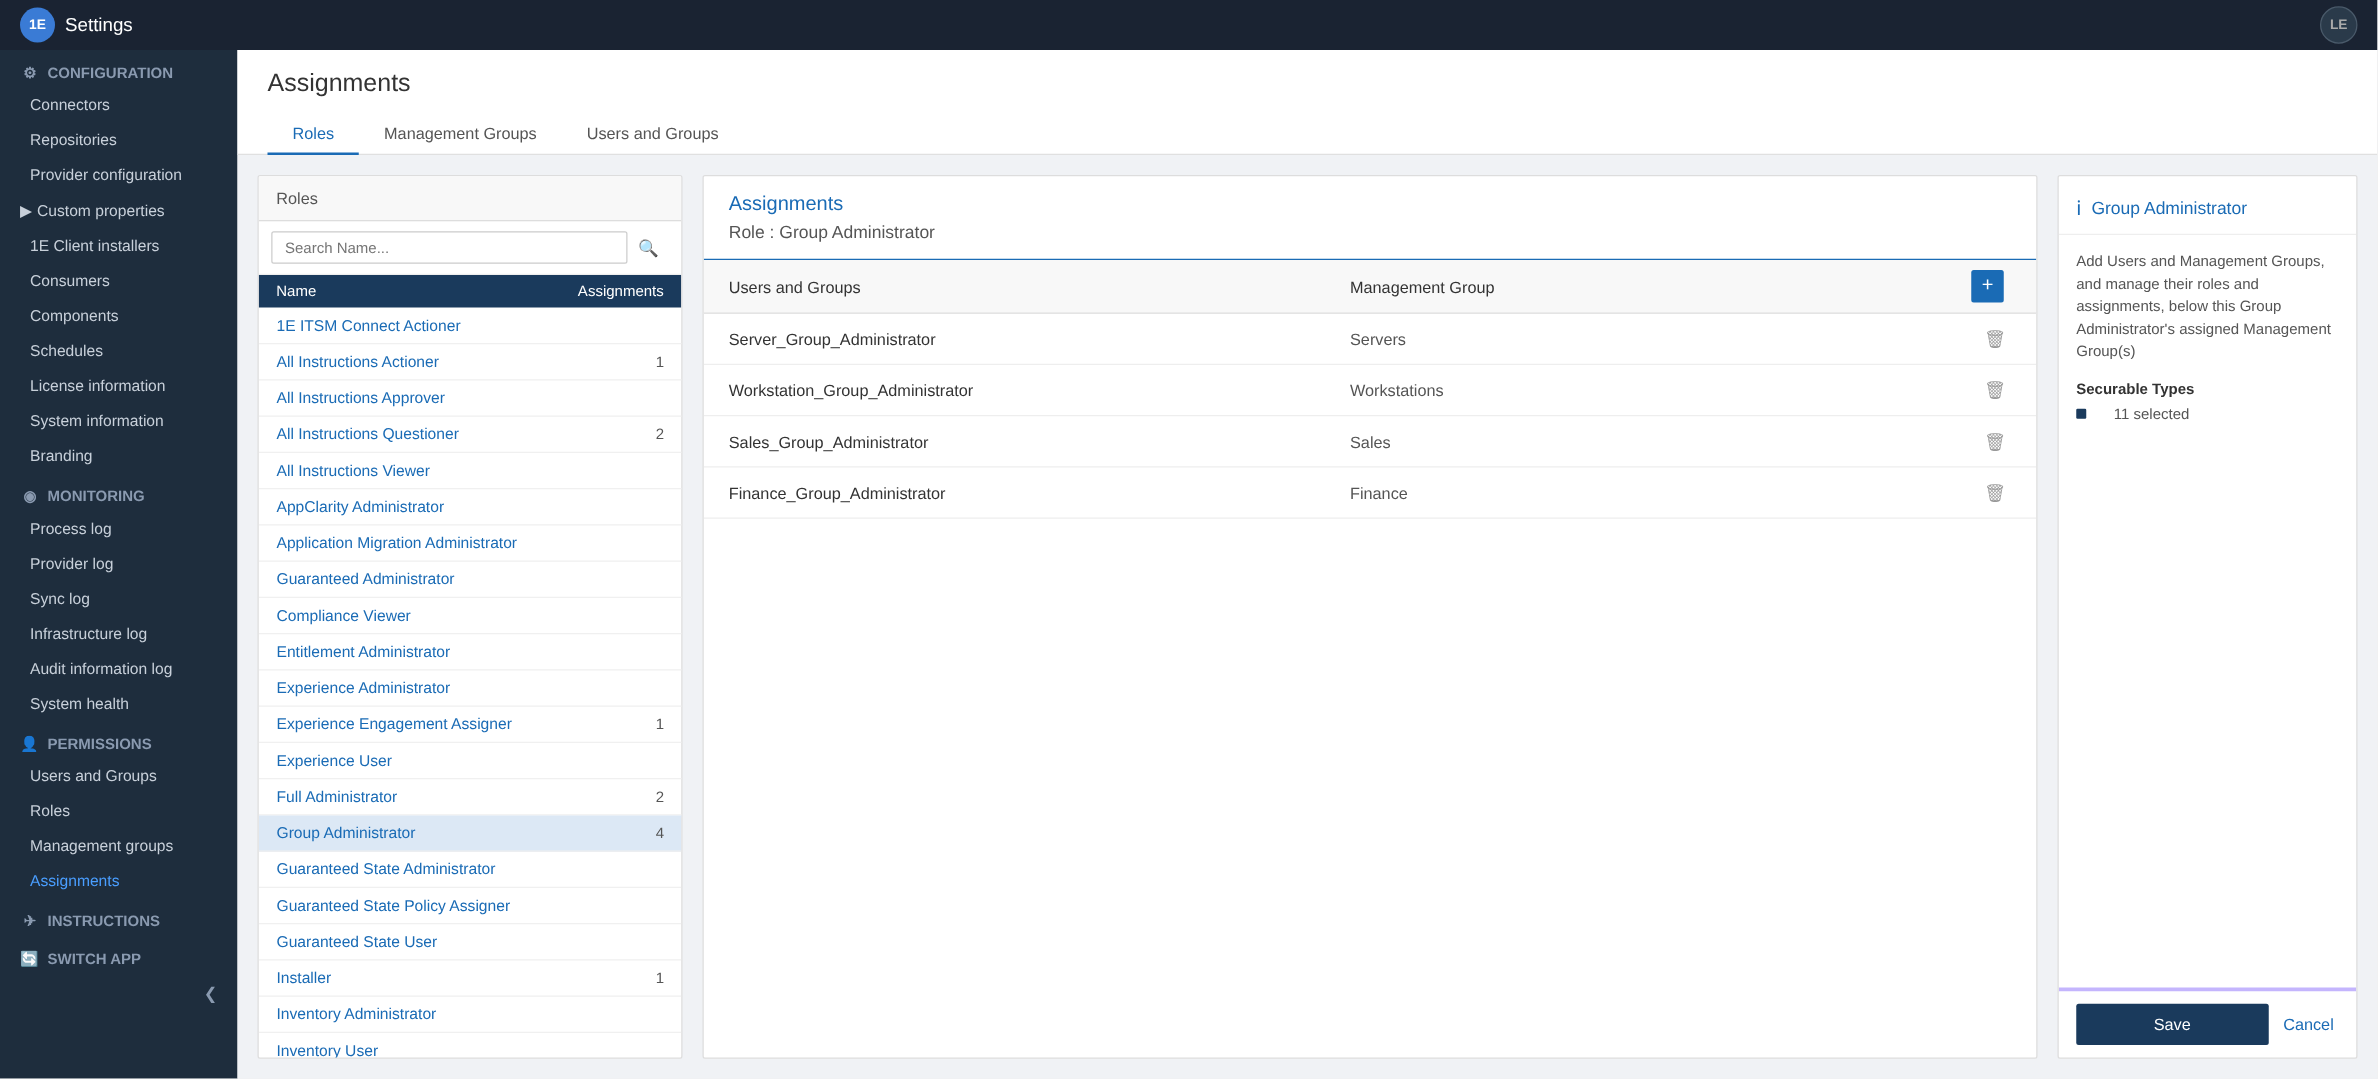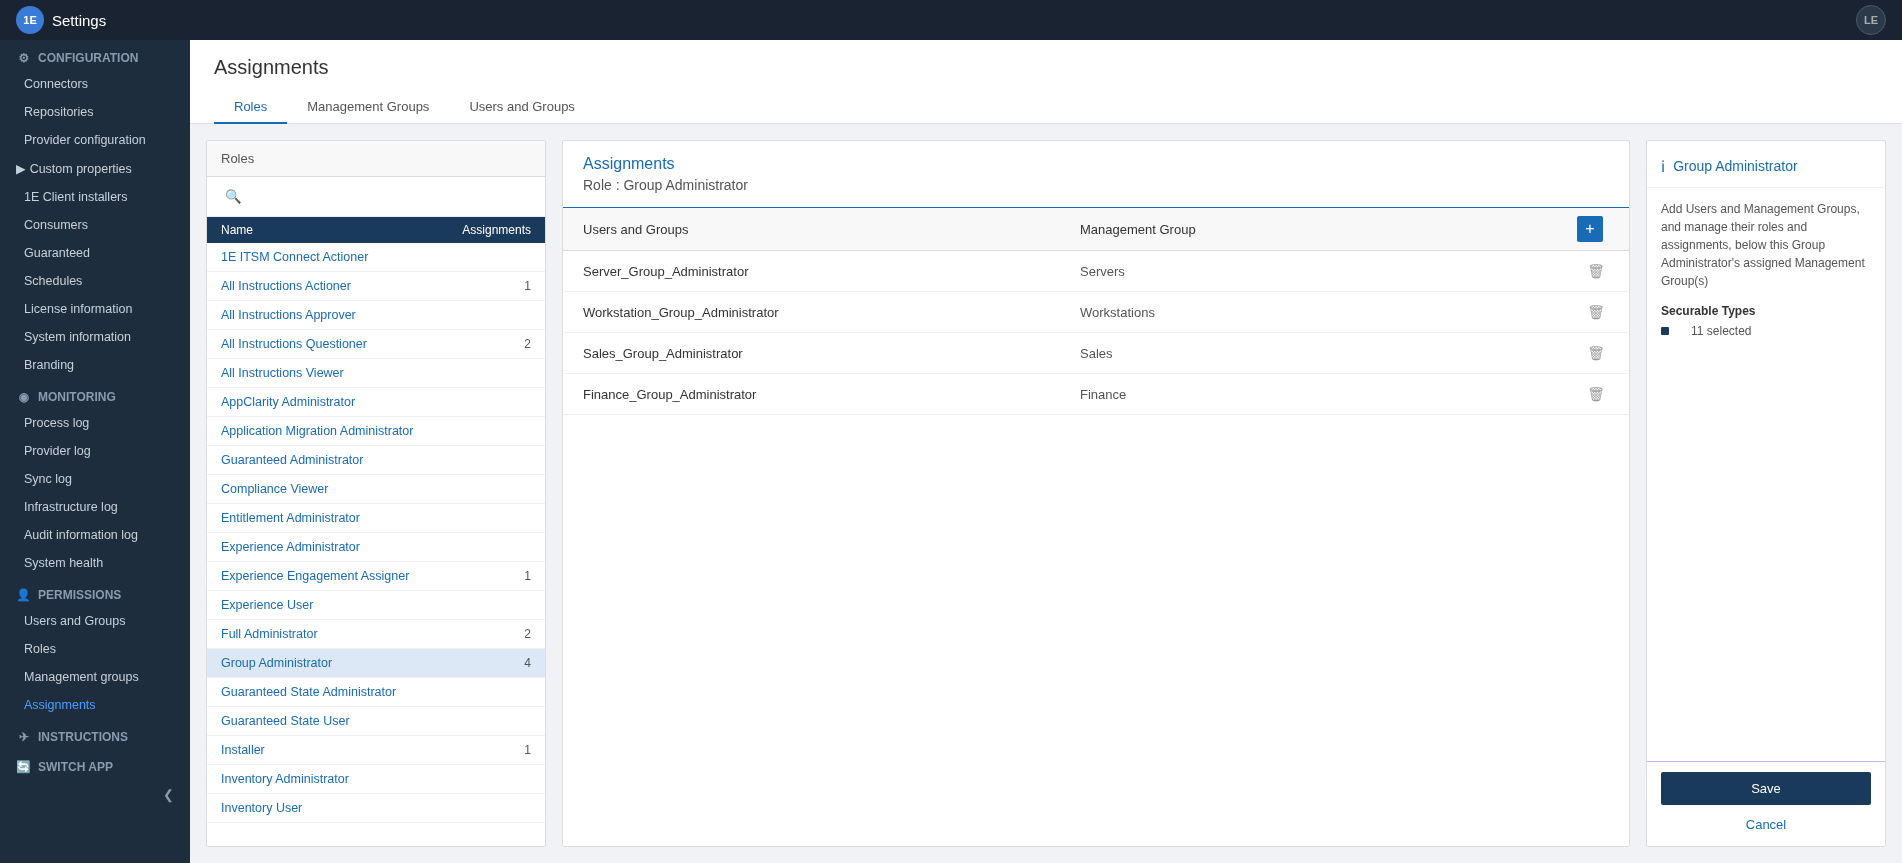--- a/index.html
+++ b/index.html
@@ -71,21 +71,21 @@
     .info-panel { width: 240px; background: white; border: 1px solid #ddd; border-radius: 2px; display: flex; flex-direction: column; flex-shrink: 0; overflow: hidden; }
     .info-header { display: flex; align-items: center; gap: 8px; padding: 14px 14px 10px 14px; border-bottom: 1px solid #eee; }
     .info-icon { color: #1a6bb5; font-size: 16px; }
     .info-title { color: #1a6bb5; font-size: 14px; font-weight: 500; cursor: pointer; }
     .info-body { padding: 12px 14px; flex: 1; }
     .info-desc { color: #555; font-size: 12px; line-height: 1.5; margin-bottom: 14px; }
     .info-securable { margin-top: 8px; }
     .info-securable-title { font-size: 12px; font-weight: 600; color: #333; margin-bottom: 6px; }
     .info-securable-item { display: flex; align-items: center; gap: 22px; font-size: 12px; color: #555; }
     .info-securable-dot { width: 8px; height: 8px; background: #1a3a5c; border-radius: 1px; flex-shrink: 0; }
-    .info-footer { padding: 10px 14px; border-top: 1px solid #c4b5fd; display: flex; flex-direction: column; gap: 8px; }
+    .info-footer { padding: 10px 14px; border-top: 3px solid #c4b5fd; display: flex; flex-direction: row; gap: 8px; }
     .save-btn { background: #1a3a5c; color: white; border: none; padding: 9px; border-radius: 2px; cursor: pointer; font-size: 13px; width: 100%; }
     .cancel-btn { background: none; border: none; color: #1a6bb5; cursor: pointer; font-size: 13px; padding: 4px; }
 
     
     ::-webkit-scrollbar { width: 6px; }
     ::-webkit-scrollbar-track { background: #f0f0f0; }
     ::-webkit-scrollbar-thumb { background: #ccc; border-radius: 3px; }
   </style>
 </head>
 <body>
@@ -107,21 +107,21 @@
     </div>
     <div class="sidebar-item">Connectors</div>
     <div class="sidebar-item">Repositories</div>
     <div class="sidebar-item">Provider configuration</div>
     <div class="sidebar-item has-arrow">
       <span>▶</span>
       <span>Custom properties</span>
     </div>
     <div class="sidebar-item">1E Client installers</div>
     <div class="sidebar-item">Consumers</div>
-    <div class="sidebar-item">Guaranteed</div>
+    <div class="sidebar-item">Components</div>
     <div class="sidebar-item">Schedules</div>
     <div class="sidebar-item">License information</div>
     <div class="sidebar-item">System information</div>
     <div class="sidebar-item">Branding</div>
 
     <div class="sidebar-section-header">
       <div class="sidebar-section-icon">◉</div>
       <span>Monitoring</span>
     </div>
     <div class="sidebar-item">Process log</div>
@@ -163,20 +163,21 @@
       <div class="tab active">Roles</div>
           <div class="tab">Management Groups</div>
           <div class="tab">Users and Groups</div>
         </div>
     </div>
     <div class="content-body">
 
       <div class="roles-panel">
         <div class="roles-panel-header">Roles</div>
         <div class="roles-search">
+          <input type="text" placeholder="Search Name..." style="">
           <button class="roles-search-btn">
             <span>🔍</span>
           </button>
         </div>
         <div class="roles-list-header">
           <span class="col-name">Name</span>
           <span class="col-assignments">Assignments</span>
         </div>
         <div class="roles-list" id="roles-list">
             <div class="role-item">
@@ -234,20 +235,24 @@
             <div class="role-item">
               <span class="role-name">Full Administrator</span>
               <span class="role-count">2</span>
             </div>
             <div class="role-item selected">
               <span class="role-name">Group Administrator</span>
               <span class="role-count">4</span>
             </div>
             <div class="role-item">
               <span class="role-name">Guaranteed State Administrator</span>
+              <span class="role-count"></span>
+            </div>
+            <div class="role-item">
+              <span class="role-name">Guaranteed State Policy Assigner</span>
               <span class="role-count"></span>
             </div>
             <div class="role-item">
               <span class="role-name">Guaranteed State User</span>
               <span class="role-count"></span>
             </div>
             <div class="role-item">
               <span class="role-name">Installer</span>
               <span class="role-count">1</span>
             </div>

